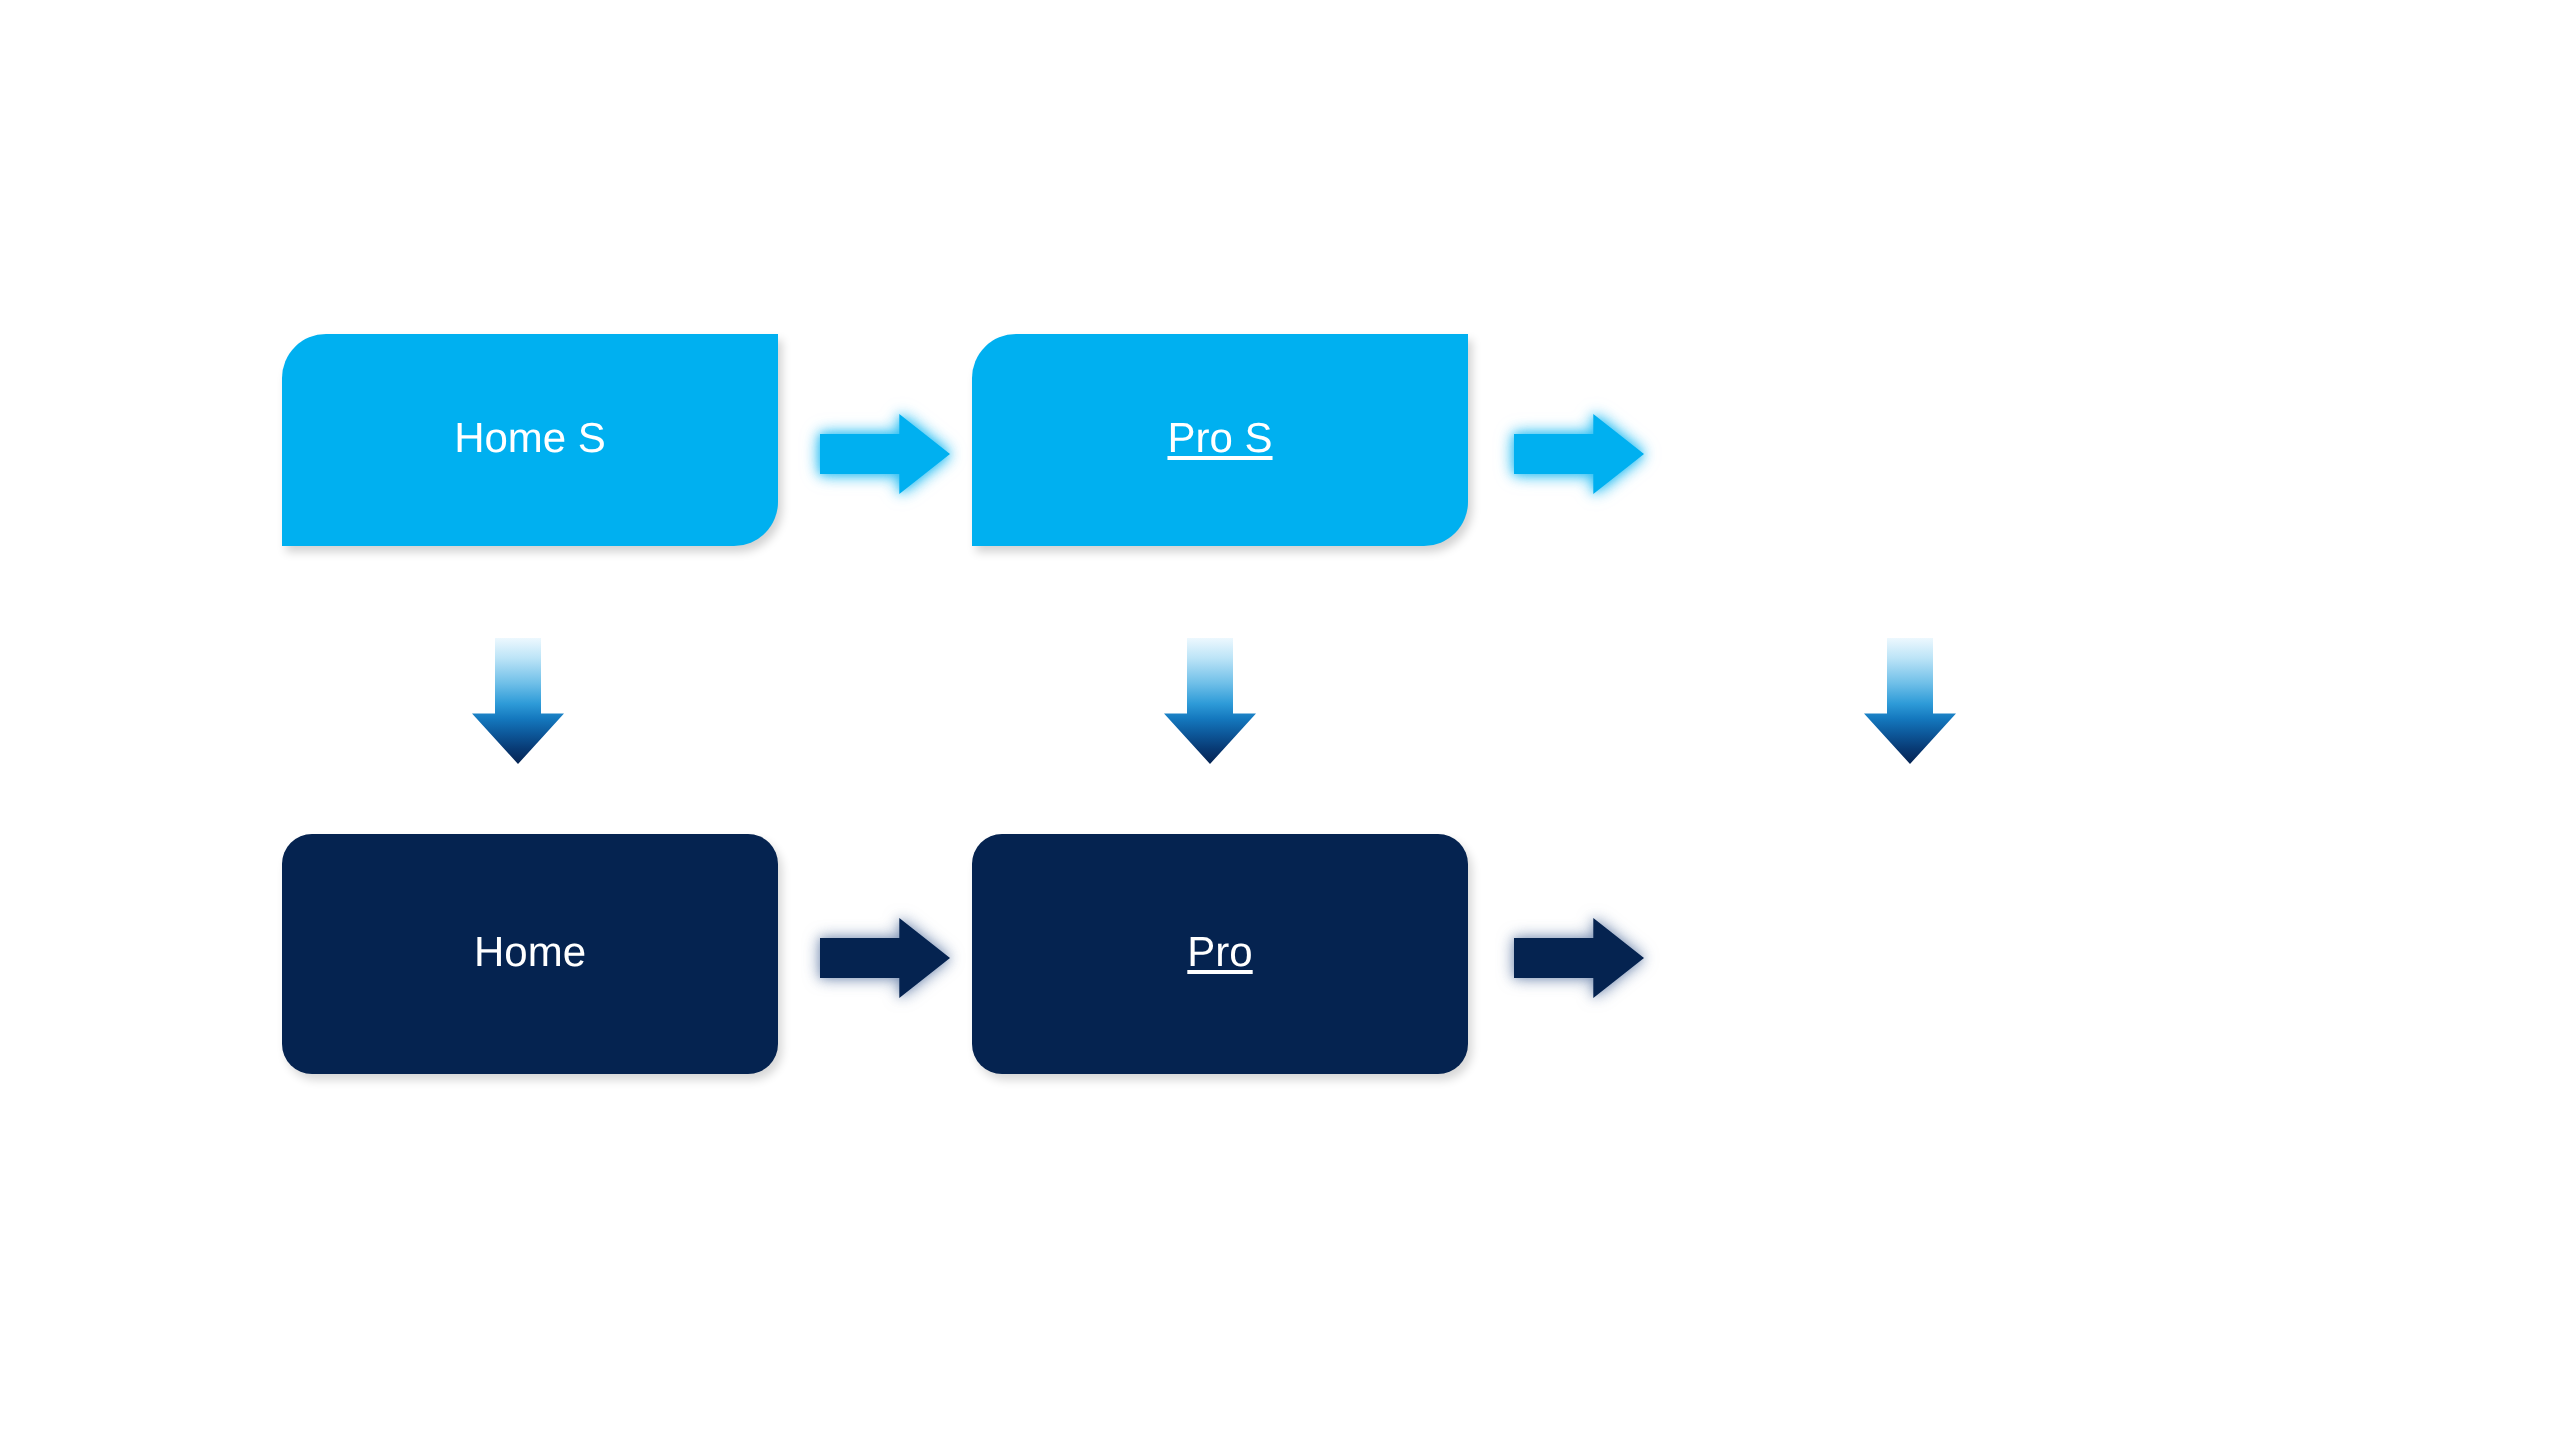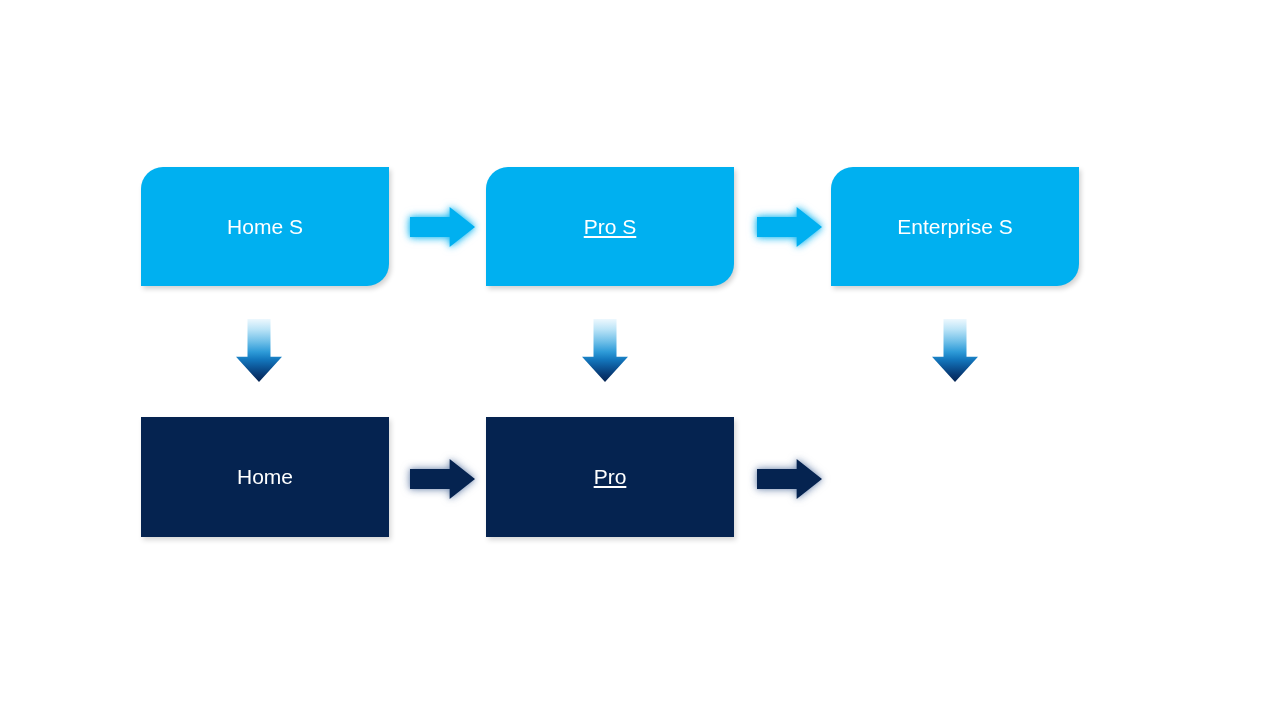--- a/index.html
+++ b/index.html
@@ -18,30 +18,31 @@
     display: flex;
     align-items: center;
     justify-content: center;
     color: #ffffff;
     font-size: 21px;
     line-height: 1.2;
     text-align: center;
   }
   .node.top {
     top: 167px;
-    height: 119px;
+    height: 106px;
     background: #00B0F0;
     border-radius: 22px 0 22px 0;
     box-shadow: 2px 3px 5px rgba(0,0,0,0.18);
   }
   .node.bottom {
     top: 417px;
     height: 120px;
     background: #052350;
     box-shadow: 2px 3px 5px rgba(0,0,0,0.16);
+    border-radius: 15px;
   }
   .c0 { left: 141px; }
   .c1 { left: 486px; text-decoration: underline; }
   .c2 { left: 831px; }
 
   
   .h-arrow {
     position: absolute;
     width: 65px;
     height: 40px;
@@ -89,23 +90,20 @@
 <body>
 
 <div class="slide">
 
   <div class="node top c0">
     <span>Home S</span>
   </div>
   <div class="node top c1">
     <span>Pro S</span>
   </div>
-  <div class="node top c2">
-    <span>Enterprise S</span>
-  </div>
 
   <div class="h-arrow blue row-top g0">
     <div class="shape"></div>
   </div>
   <div class="h-arrow blue row-top g1">
     <div class="shape"></div>
   </div>
 
   <div class="v-arrow d0">
     <div class="shape"></div>

